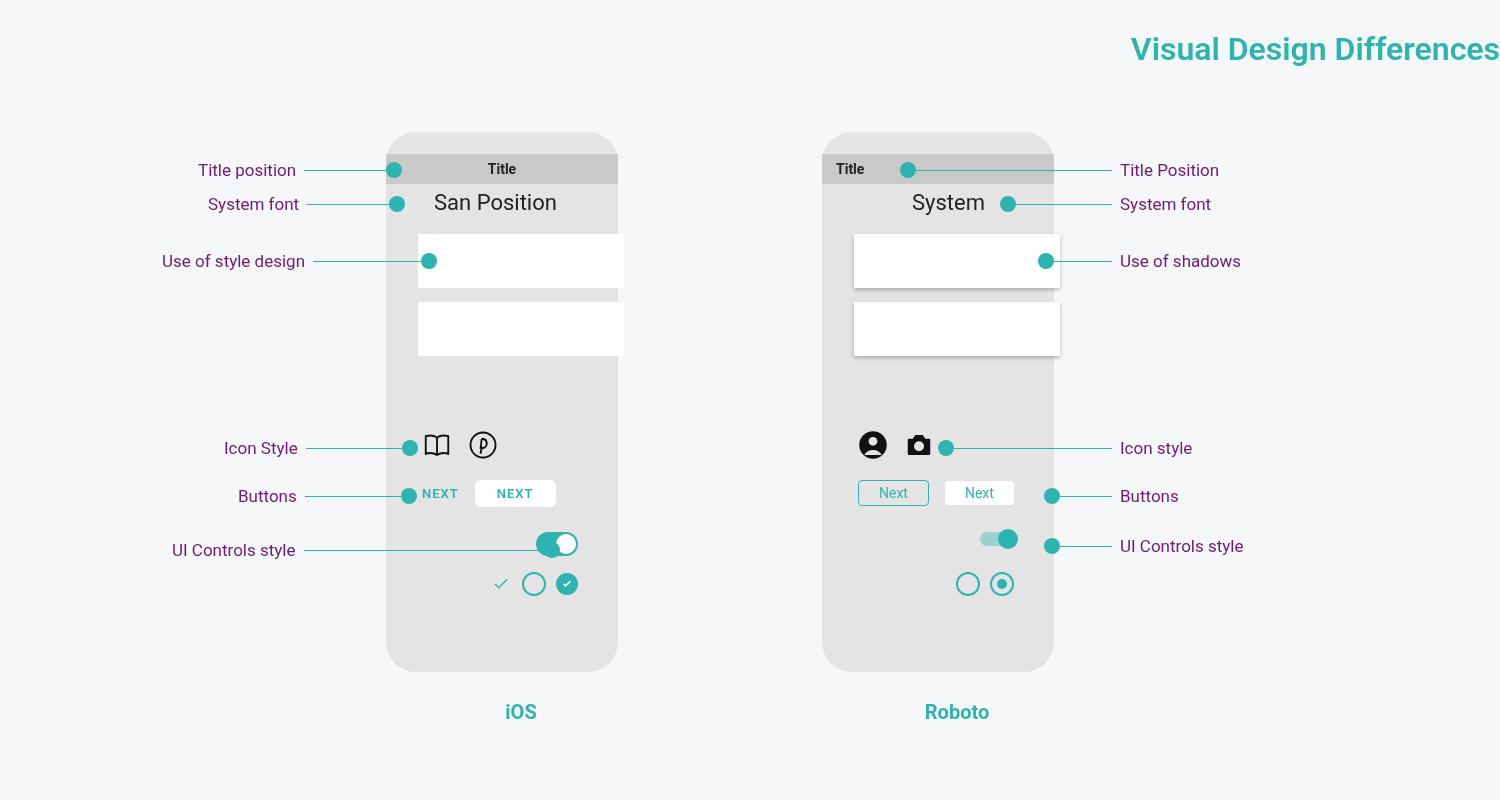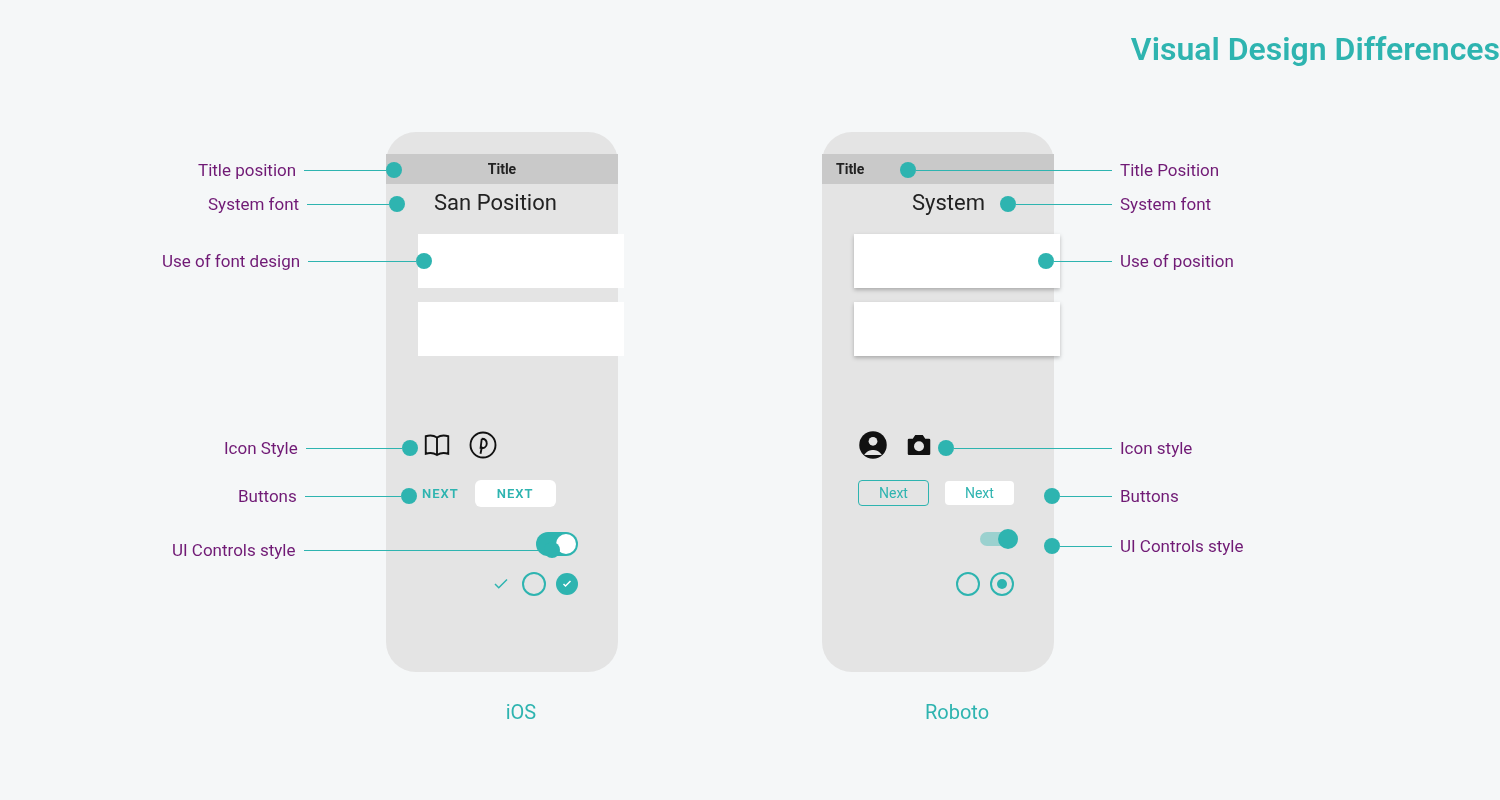--- a/index.html
+++ b/index.html
@@ -33,21 +33,21 @@
   .android-toggle{width:34px;height:14px;border-radius:8px;background:rgba(46,180,176,0.4);position:relative;}
   .android-toggle::after{content:"";position:absolute;right:-4px;top:-3px;width:20px;height:20px;border-radius:50%;background:#2eb4b0;}
   .check-row{position:absolute;top:440px;right:40px;display:flex;gap:10px;align-items:center;}
   .ios-check{width:22px;height:22px;display:flex;align-items:center;justify-content:center;}
   .ios-check svg{width:18px;height:18px;stroke:#2eb4b0;stroke-width:2;fill:none;}
   .radio-open{width:20px;height:20px;border:2px solid #2eb4b0;border-radius:50%;}
   .radio-fill{width:22px;height:22px;border-radius:50%;background:#2eb4b0;display:flex;align-items:center;justify-content:center;}
   .radio-fill svg{width:12px;height:12px;stroke:#fff;stroke-width:3;fill:none;}
   .radio-dot{width:20px;height:20px;border:2px solid #2eb4b0;border-radius:50%;display:flex;align-items:center;justify-content:center;}
   .radio-dot::after{content:"";width:10px;height:10px;border-radius:50%;background:#2eb4b0;}
-  .platform-label{position:absolute;top:700px;width:270px;text-align:center;font-size:20px;color:#2eb4b0;}
+  .platform-label{position:absolute;top:700px;width:270px;text-align:center;font-size:20px;color:#2eb4b0;font-weight:bold;}
   .platform-label.ios{left:386px;}
   .platform-label.android{left:822px;}
   
   .ann{position:absolute;font-size:17px;color:#701a75;display:flex;align-items:center;}
   .ann .dot{width:16px;height:16px;border-radius:50%;background:#2eb4b0;flex:0 0 auto;}
   .ann .line{height:1px;background:#2eb4b0;flex:0 0 auto;}
   .ann.left{flex-direction:row;}   
   .ann.right{flex-direction:row;}  
   .ann .txt{white-space:nowrap;}
   .ann.left .txt{margin-right:8px;}
@@ -143,21 +143,21 @@
   <span class="txt">Title position</span>
     <span class="line" style="width:82px;"></span>
     <span class="dot"></span>
 </div>
 <div class="ann left" style="left:208px;top:194px;">
   <span class="txt">System font</span>
     <span class="line" style="width:82px;"></span>
     <span class="dot"></span>
 </div>
 <div class="ann left" style="left:162px;top:251px;">
-  <span class="txt">Use of font design</span>
+  <span class="txt">Use of style design</span>
     <span class="line" style="width:108px;"></span>
     <span class="dot"></span>
 </div>
 <div class="ann left" style="left:224px;top:438px;">
   <span class="txt">Icon Style</span>
     <span class="line" style="width:96px;"></span>
     <span class="dot"></span>
 </div>
 <div class="ann left" style="left:238px;top:486px;">
   <span class="txt">Buttons</span>
@@ -176,21 +176,21 @@
     <span class="txt">Title Position</span>
 </div>
 <div class="ann right" style="left:1000px;top:194px;">
   <span class="dot"></span>
     <span class="line" style="width:96px;"></span>
     <span class="txt">System font</span>
 </div>
 <div class="ann right" style="left:1038px;top:251px;">
   <span class="dot"></span>
     <span class="line" style="width:58px;"></span>
-    <span class="txt">Use of position</span>
+    <span class="txt">Use of shadows</span>
 </div>
 <div class="ann right" style="left:938px;top:438px;">
   <span class="dot"></span>
     <span class="line" style="width:158px;"></span>
     <span class="txt">Icon style</span>
 </div>
 <div class="ann right" style="left:1044px;top:486px;">
   <span class="dot"></span>
     <span class="line" style="width:52px;"></span>
     <span class="txt">Buttons</span>

